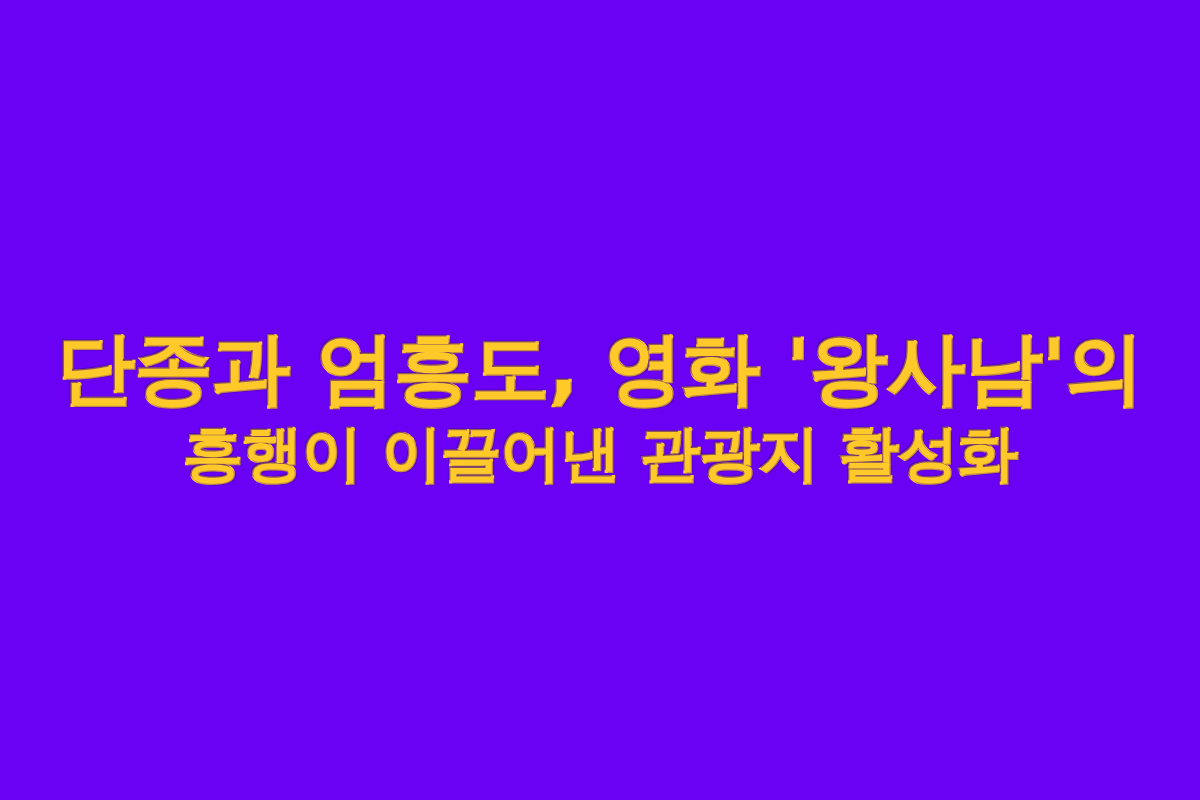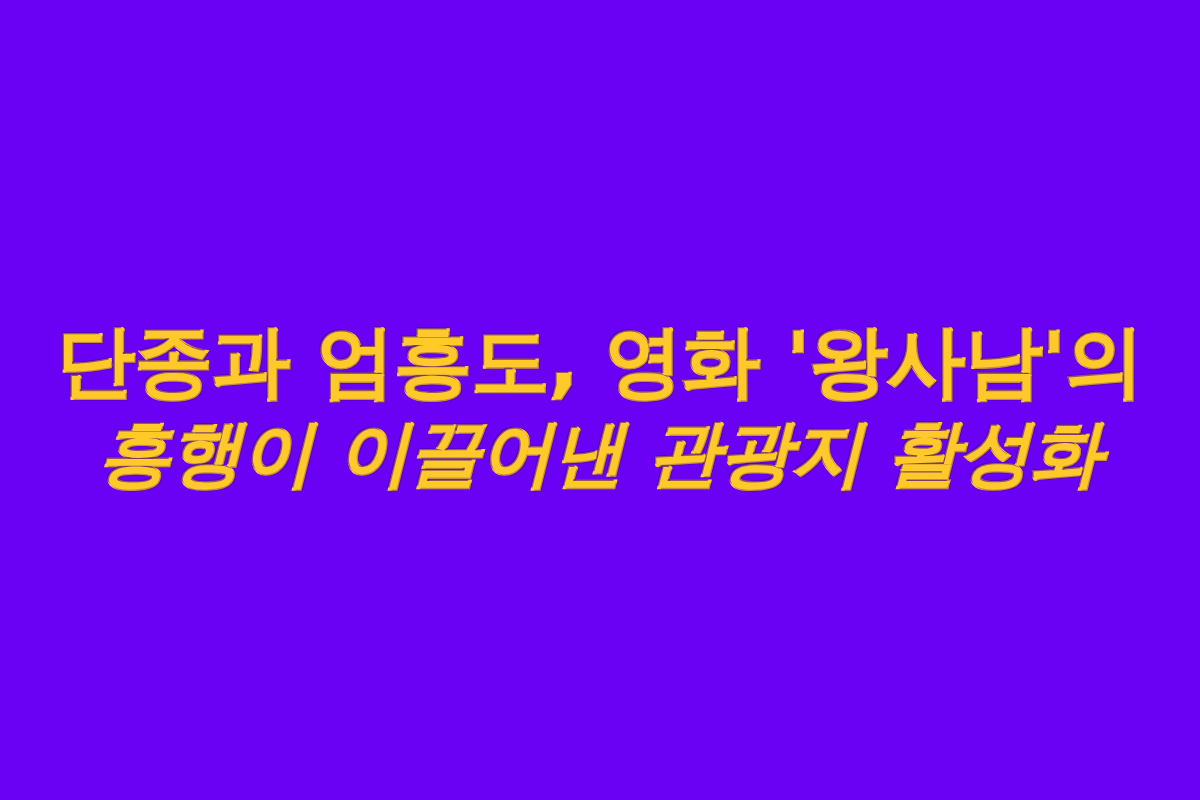--- a/index.html
+++ b/index.html
@@ -50,22 +50,21 @@
     text-shadow:
       -2px -2px 0 rgba(58, 0, 132, 0.55),
        2px  2px 0 rgba(58, 0, 132, 0.30);
   }
 
   #headline-line-1 {
     margin-bottom: 8px;
   }
 
   #headline-line-2 {
-    font-size: 72px;
-    font-style: italic;
+    font-size: 60px;
   }
 </style>
 </head>
 <body>
 
 <div id="thumbnail-card" style="background: rgb(106, 0, 244); justify-content: center;">
 
   <div id="headline-block">
 
     <span class="headline-line" id="headline-line-1" style="color: rgb(255, 201, 41); -webkit-text-stroke: 2.6px rgb(255, 201, 41);">단종과 엄흥도, 영화 '왕사남'의</span>

